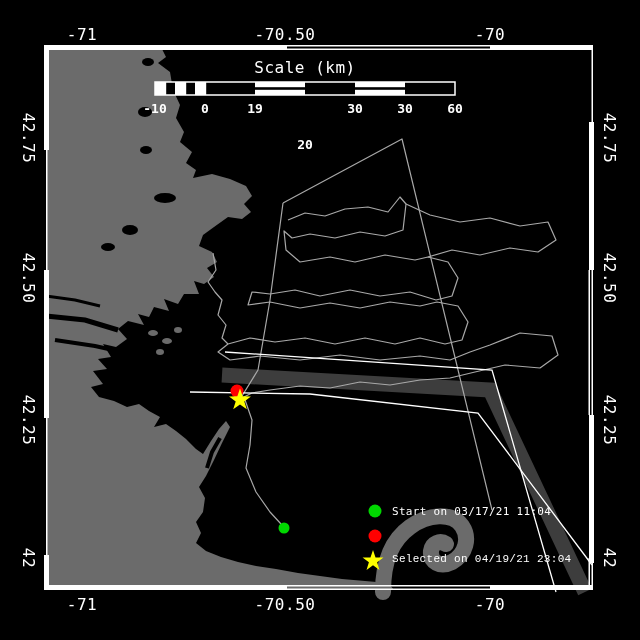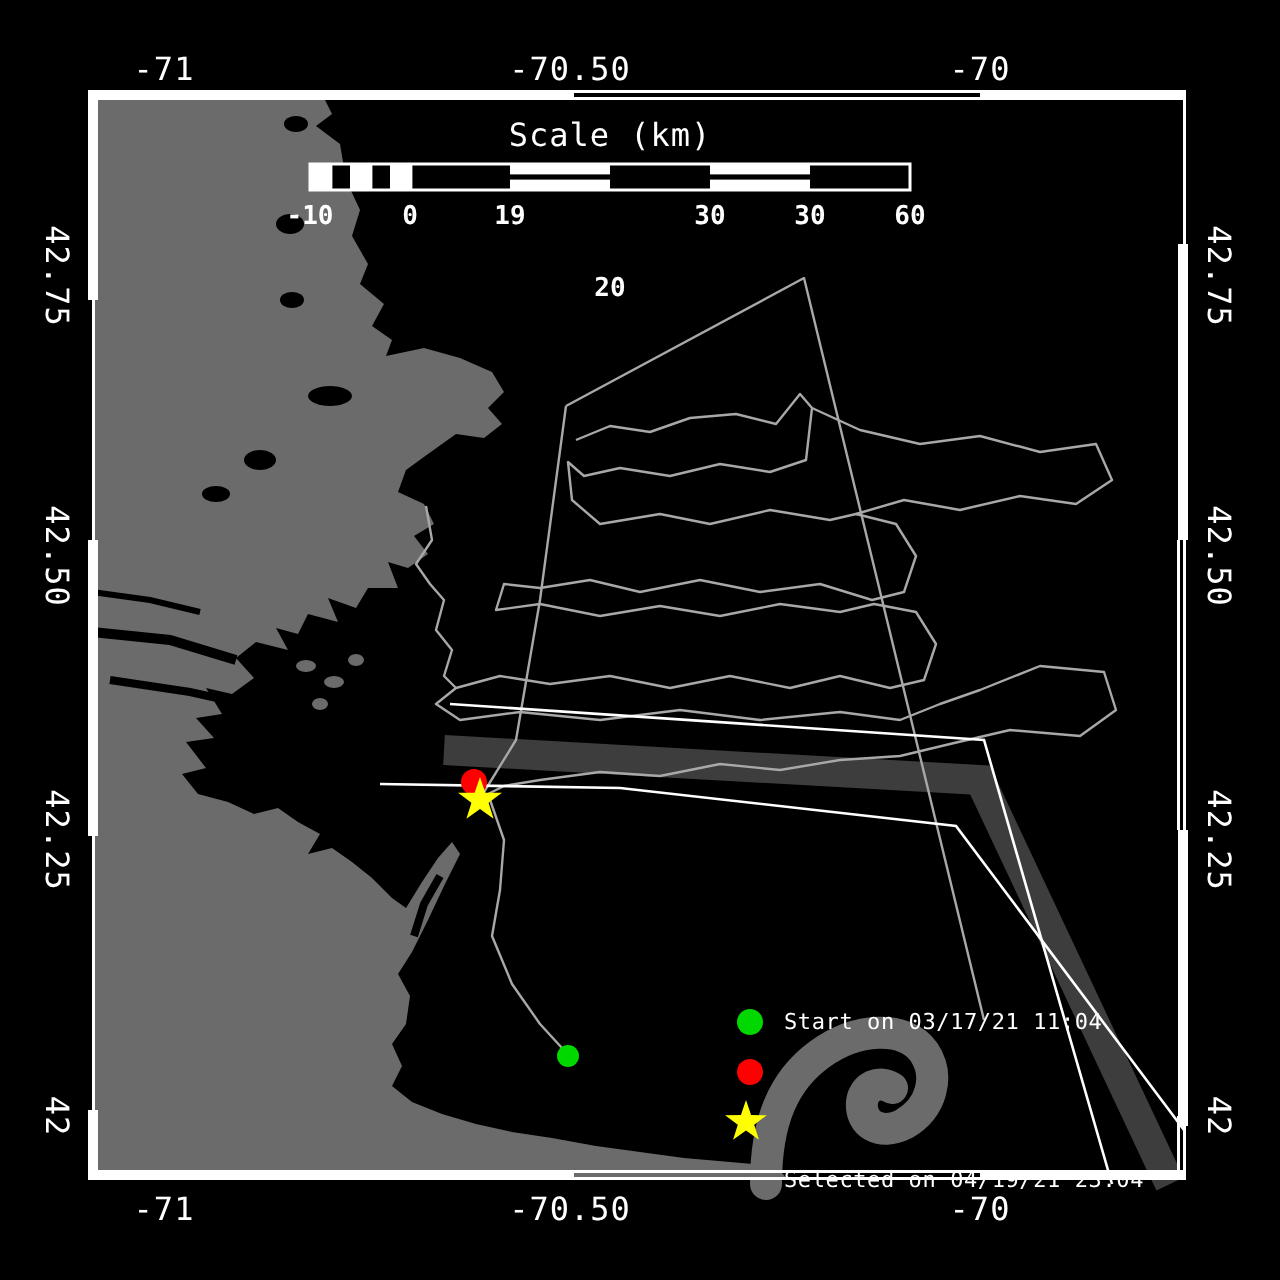--- a/index.html
+++ b/index.html
@@ -157,15 +157,15 @@
   <div class="lbl sc-title" style="left:305px;top:60px;">Scale (km)</div>
   <div class="lbl sc" style="left:155px;top:102px;">-10</div>
   <div class="lbl sc" style="left:205px;top:102px;">0</div>
   <div class="lbl sc" style="left:255px;top:102px;">19</div>
   <div class="lbl sc" style="left:305px;top:102px;margin-top:36px;">20</div>
   <div class="lbl sc" style="left:355px;top:102px;">30</div>
   <div class="lbl sc" style="left:405px;top:102px;">30</div>
   <div class="lbl sc" style="left:455px;top:102px;">60</div>
 
   <div class="lbl leg" style="left:392px;top:511px;">Start on 03/17/21 11:04</div>
-  <div class="lbl leg" style="left:392px;top:590px;">Selected on 04/19/21 23:04</div>
+  <div class="lbl leg" style="left:392px;top:559px;font-family:Liberation Mono, monospace;">Selected on 04/19/21 23:04</div>
 
 </div>
 
 </body></html>

